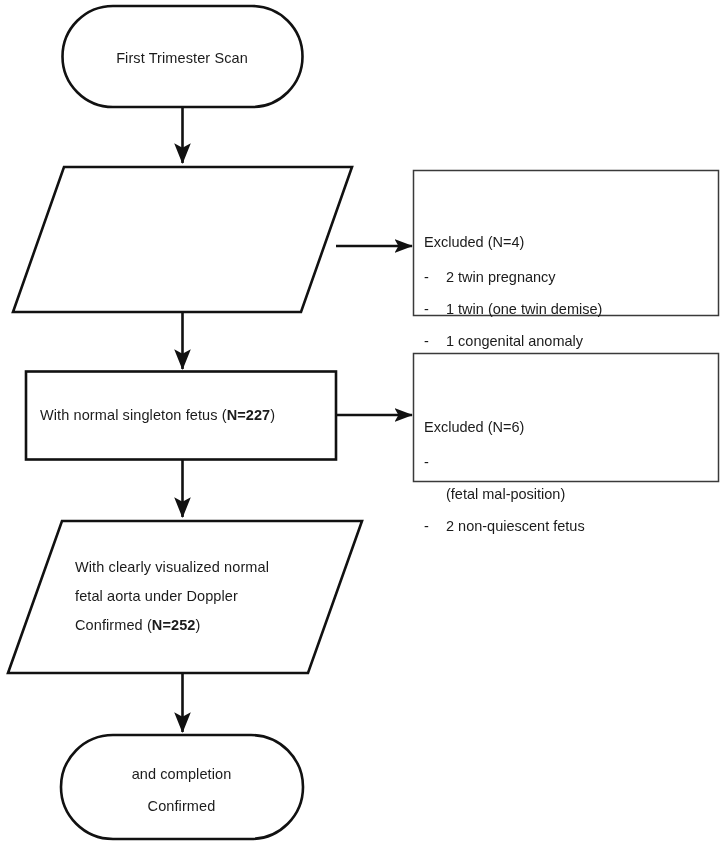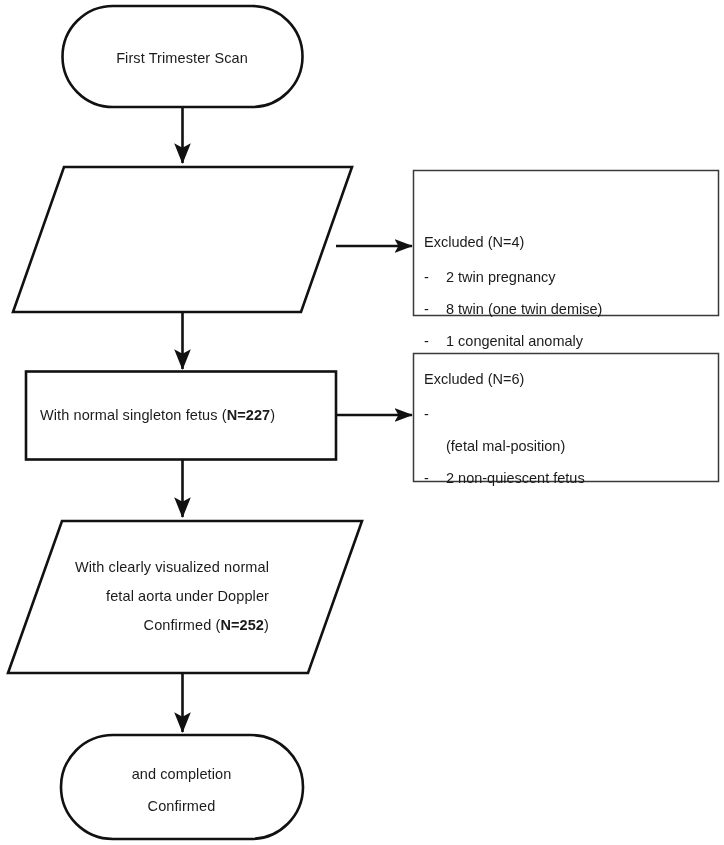--- a/index.html
+++ b/index.html
@@ -59,21 +59,20 @@
   }
   
   #text-r1 {
     left: 40px;
     top: 401px;
   }
   
   #text-p2 {
     left: 75px;
     top: 553px;
-    text-align: right;
   }
   
   .excl-box {
     position: absolute;
     color: #1b1b1b;
     font-size: 14.5px;
   }
   .excl-title {
     margin: 0 0 4px 0;
     white-space: nowrap;
@@ -105,21 +104,21 @@
   #excl-1 {
     left: 424px;
     top: 181px;
     margin-top: 46px;
   }
   #excl-1 .excl-title { line-height: 30px; }
   #excl-2 {
     left: 424px;
     top: 364px;
   }
-  #excl-2 .excl-title { line-height: 30px; }
+  #excl-2 .excl-title { line-height: 30px; margin-top: 48px; }
 </style>
 </head>
 <body>
 
 <div id="canvas">
 
   <svg id="flow-svg" viewBox="0 0 724 845">
     <defs>
       <marker id="arrowhead" markerWidth="9" markerHeight="9" refX="7.6" refY="3.6" orient="auto" markerUnits="strokeWidth">
         <path d="M0,0.4 L8,3.6 L0,6.8 L1.7,3.6 Z" fill="#111111"></path>
@@ -174,21 +173,21 @@
 
   <div class="excl-box" id="excl-1">
     <p class="excl-title">Excluded (N=4)</p>
     <ul class="excl-list">
       <li>
         <span class="excl-dash">-</span>
         <span>2 twin pregnancy</span>
       </li>
       <li>
         <span class="excl-dash">-</span>
-        <span>8 twin (one twin demise)</span>
+        <span>1 twin (one twin demise)</span>
       </li>
       <li>
         <span class="excl-dash">-</span>
         <span>1 congenital anomaly</span>
       </li>
     </ul>
   </div>
 
   <div class="excl-box" id="excl-2">
     <p class="excl-title">Excluded (N=6)</p>

